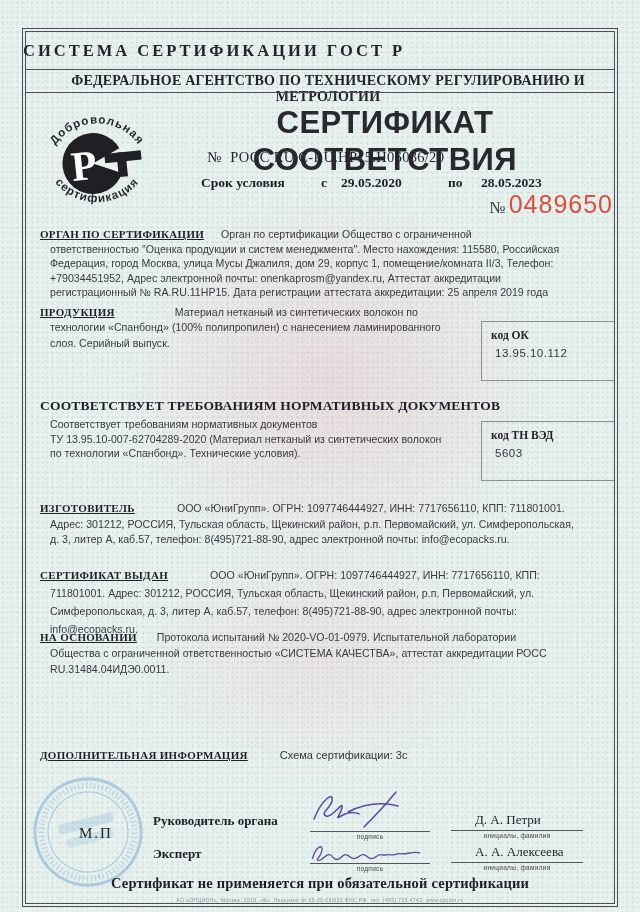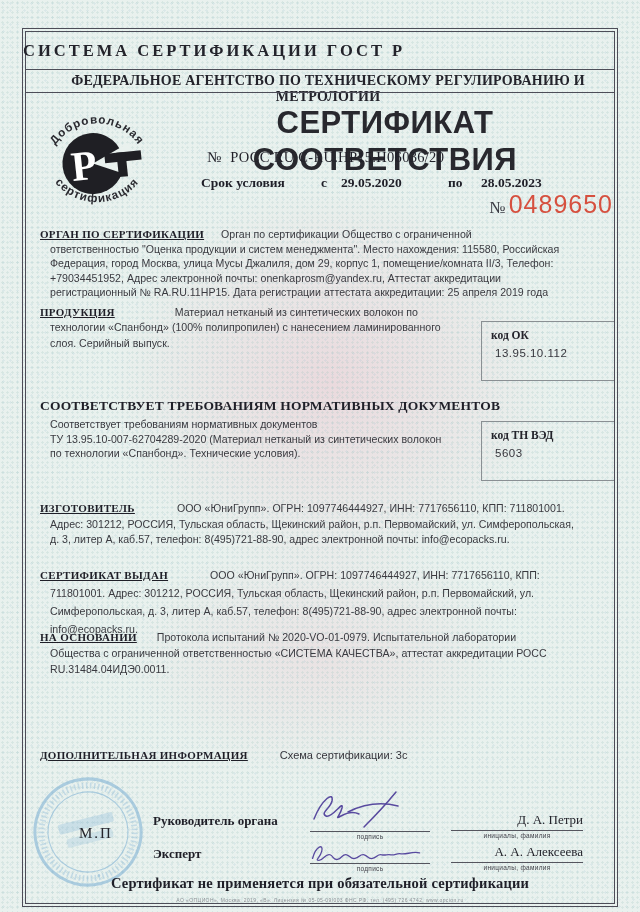--- a/index.html
+++ b/index.html
@@ -56,21 +56,21 @@
   .stamp{position:absolute;left:4px;top:742px;width:122px;height:122px;}
   .mp{position:absolute;left:56px;top:796px;font-family:"Liberation Serif","DejaVu Serif",serif;font-size:15px;letter-spacing:2px;color:#23232b;}
   .role{position:absolute;left:130px;font-family:"Liberation Serif","DejaVu Serif",serif;font-weight:bold;font-size:13px;color:#1f1f28;}
   .role-head{top:784px;} .role-expert{top:817px;}
   .sigline{position:absolute;border-top:1px solid #55555e;}
   .l1{left:287px;top:802px;width:120px;} .l2{left:287px;top:834px;width:120px;}
   .l1r{left:428px;top:801px;width:132px;} .l2r{left:428px;top:833px;width:132px;}
   .cap{position:absolute;font-size:6.5px;color:#44444c;text-align:center;letter-spacing:.3px;}
   .cap-s1{left:287px;top:804px;width:120px;} .cap-s2{left:287px;top:836px;width:120px;}
   .cap-n1{left:428px;top:803px;width:132px;} .cap-n2{left:428px;top:835px;width:132px;}
-  .pname{position:absolute;left:428px;width:132px;text-align:right;font-family:"Liberation Serif","DejaVu Serif",serif;font-size:13px;color:#23232b;}
+  .pname{position:absolute;left:452px;width:132px;text-align:left;font-family:"Liberation Serif","DejaVu Serif",serif;font-size:13px;color:#23232b;}
   .pn1{top:783px;} .pn2{top:815px;}
   .sig1{position:absolute;left:283px;top:760px;width:112px;height:42px;}
   .sig2{position:absolute;left:281px;top:811px;width:126px;height:24px;}
   .statement{position:absolute;left:0;right:0;top:846px;text-align:center;
       font-family:"Liberation Serif","DejaVu Serif",serif;font-weight:bold;font-size:14.5px;letter-spacing:.2px;color:#1f1f28;}
   .printline{position:absolute;left:0;right:0;top:897px;text-align:center;font-size:5px;color:#8d9296;letter-spacing:.4px;}
   .arct{font-family:"Liberation Sans","DejaVu Sans",sans-serif;font-weight:bold;font-size:11.5px;letter-spacing:1px;fill:#2a2a30;}
 </style>
 </head>
 <body>

